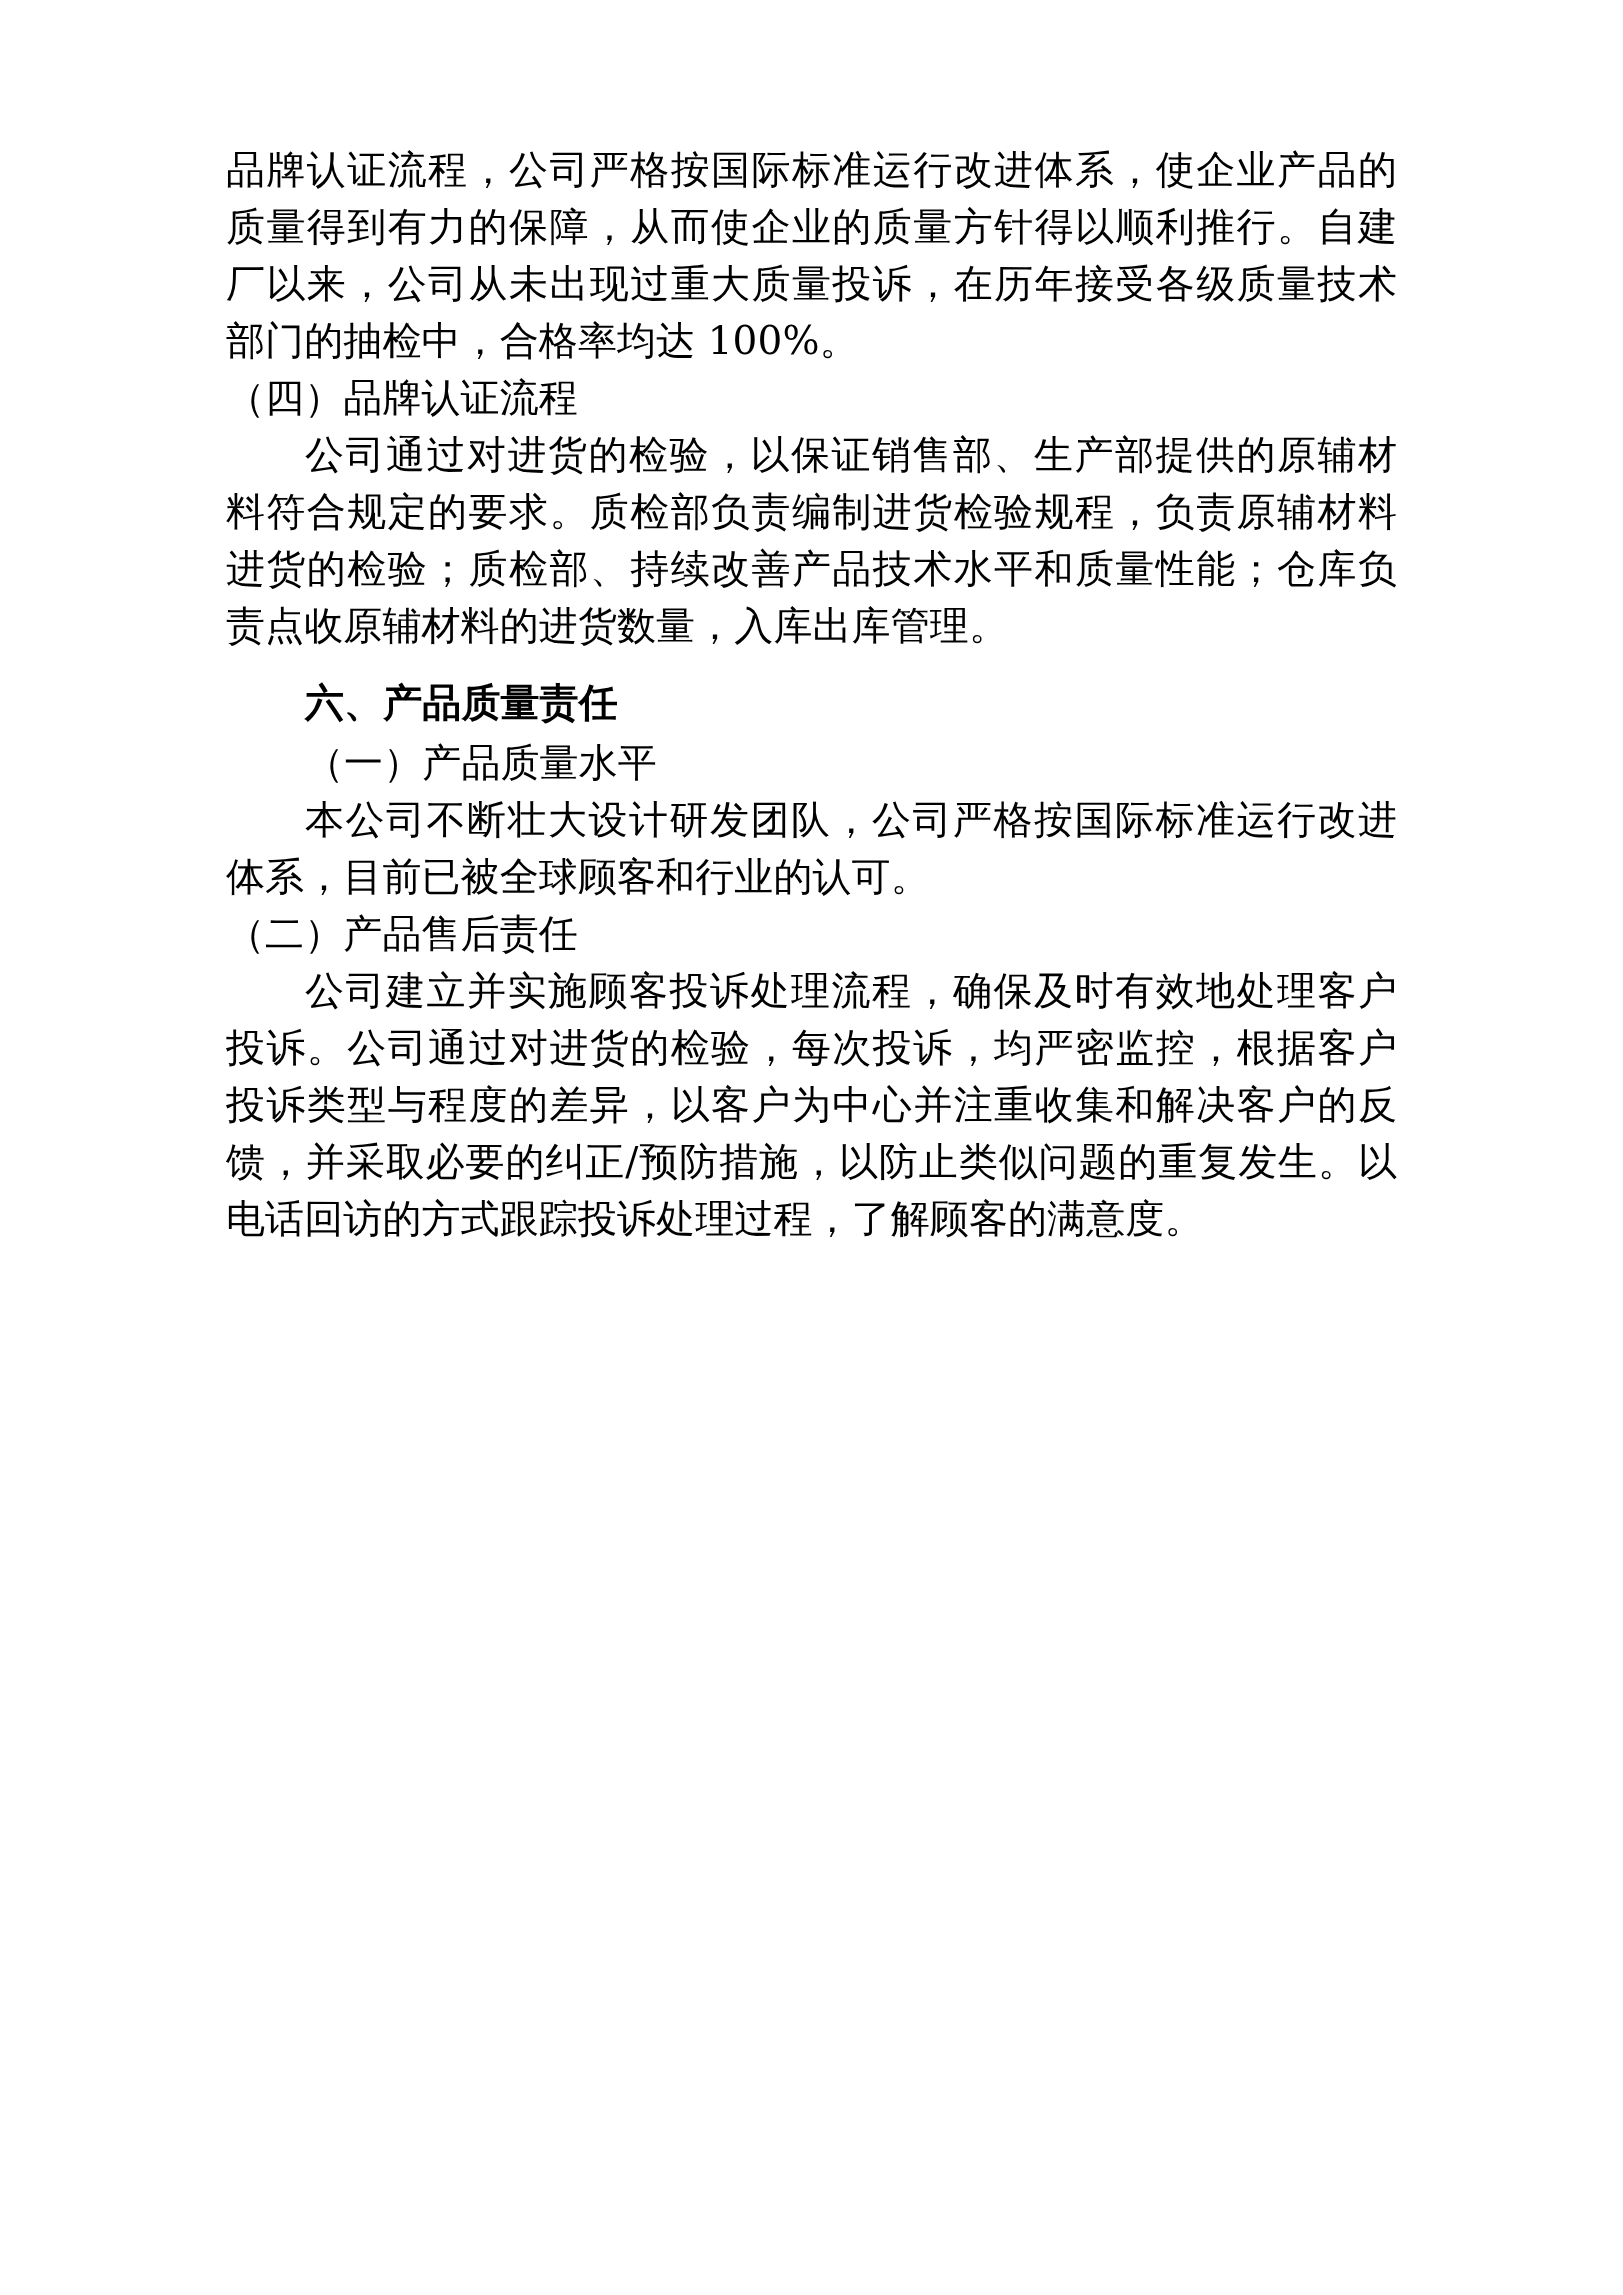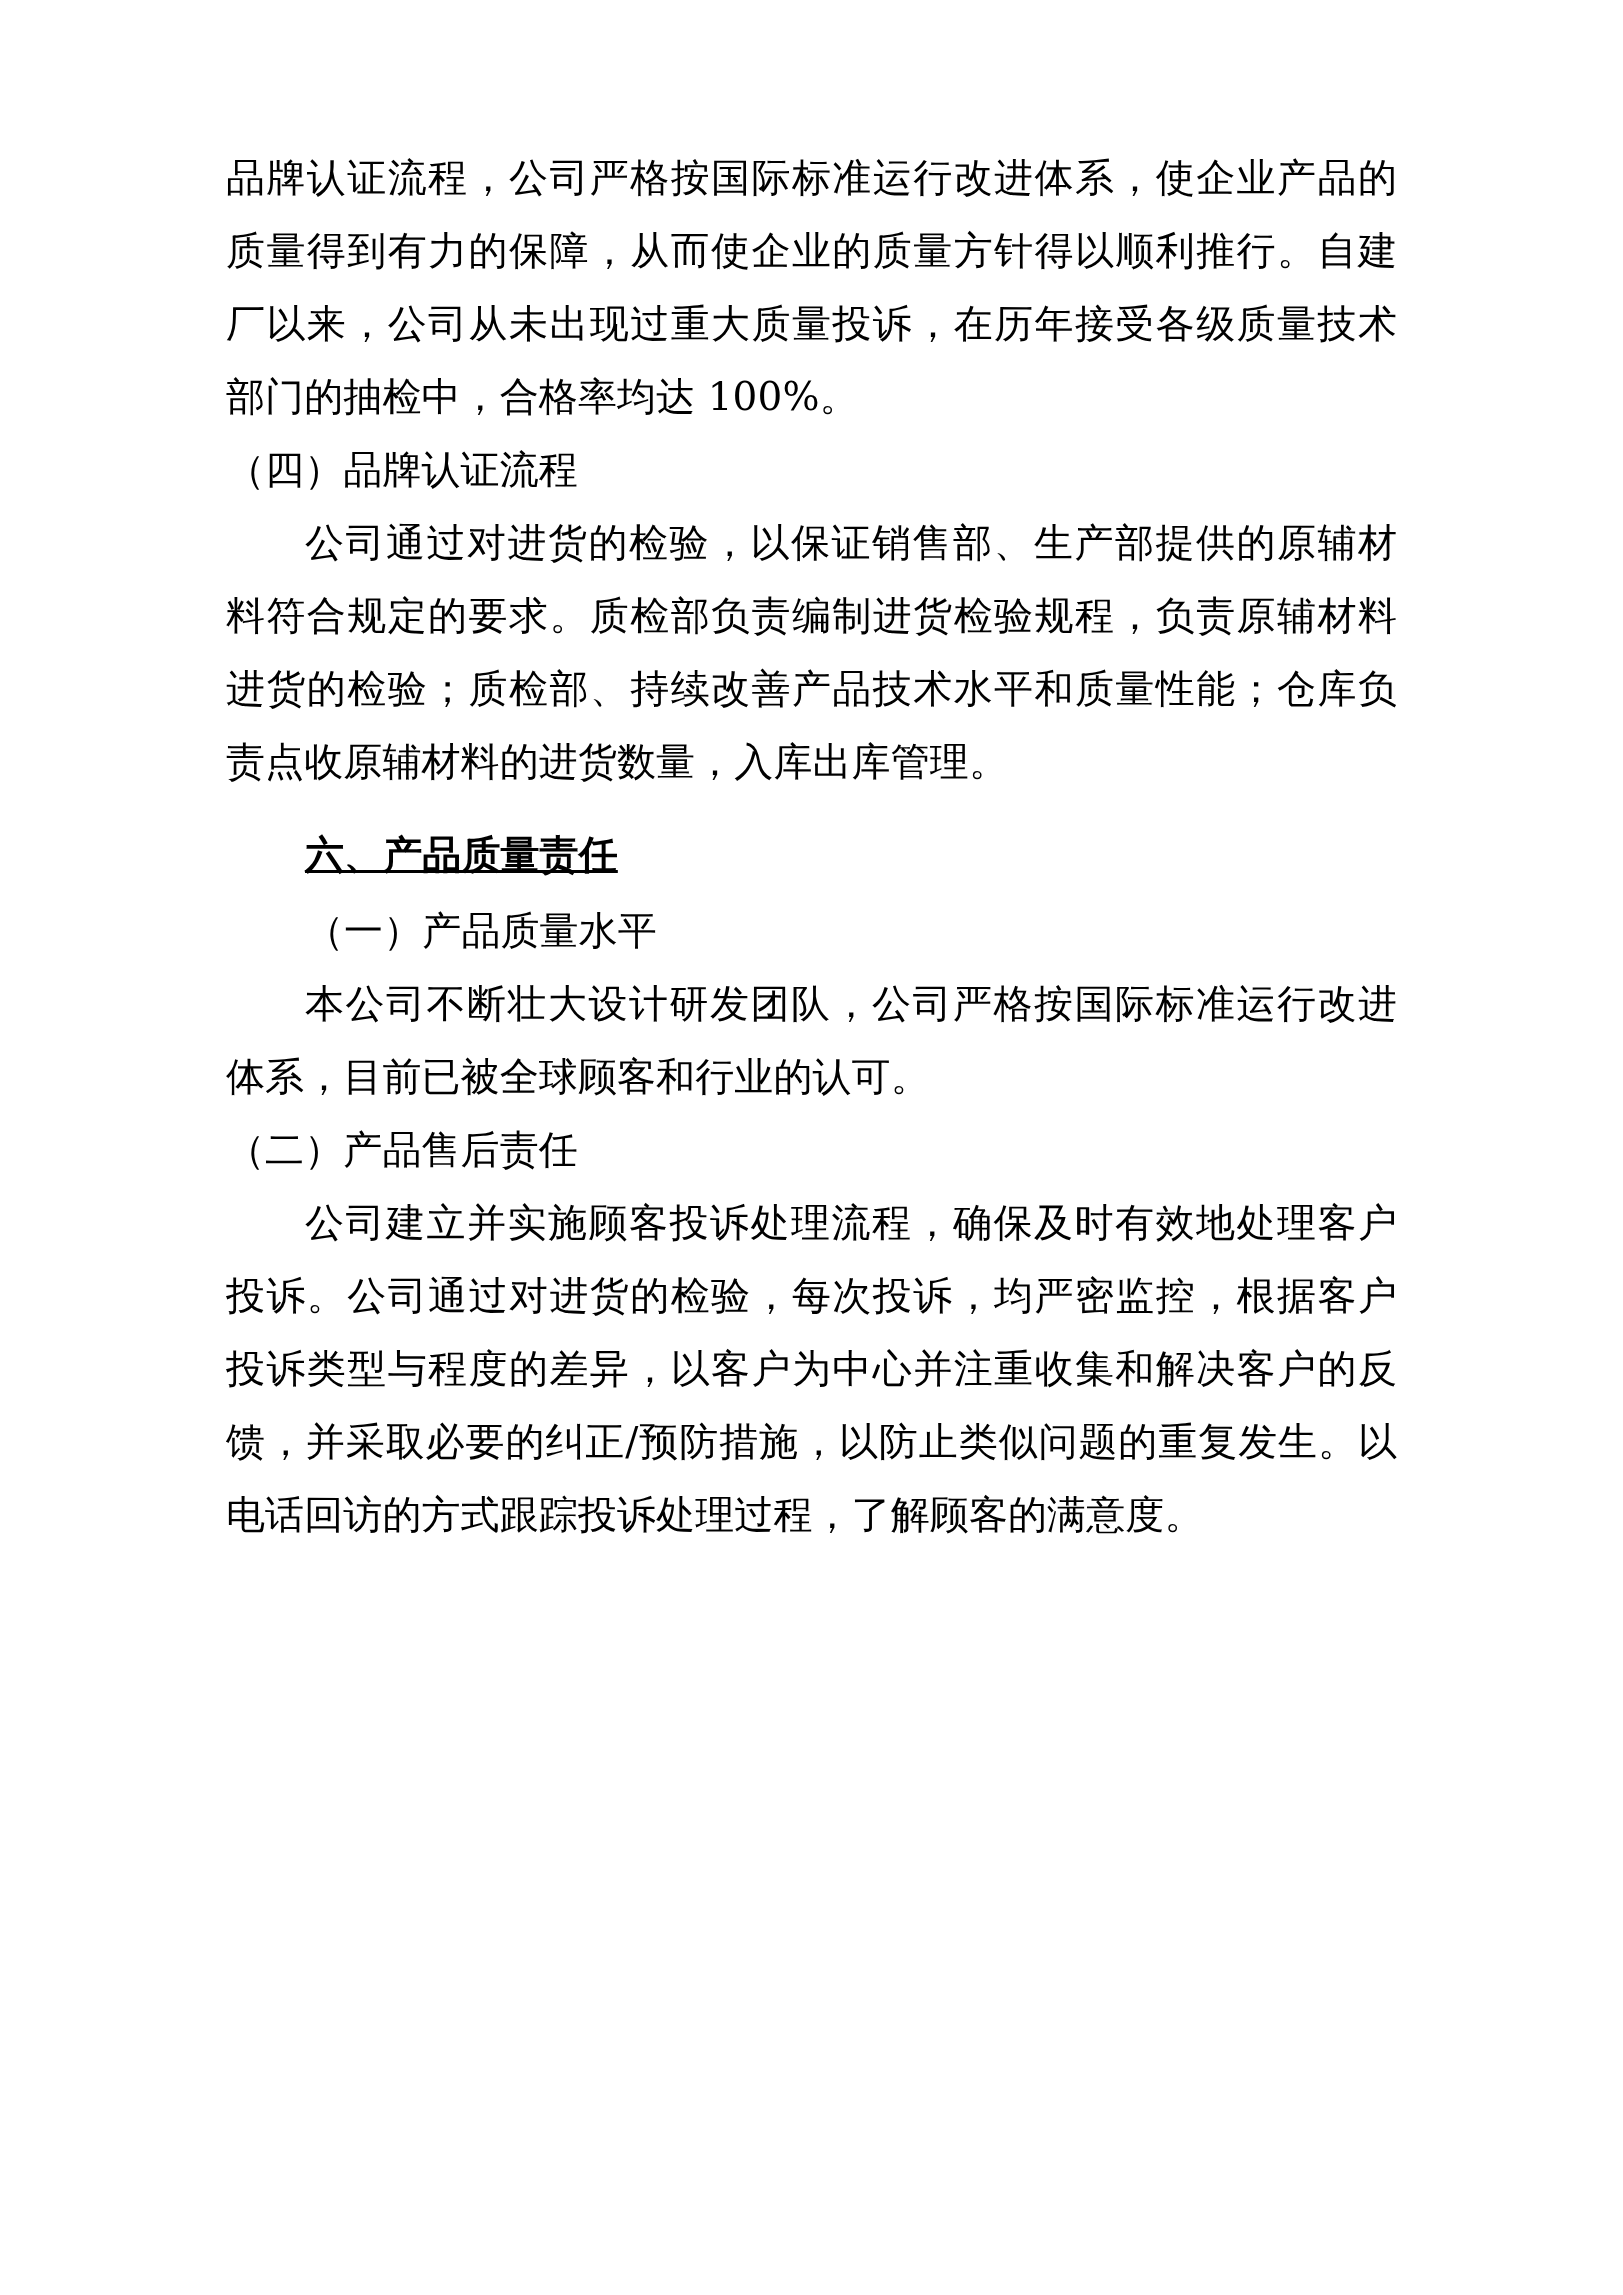--- a/index.html
+++ b/index.html
@@ -21,38 +21,37 @@
     height: 2295px;
     padding: 141px 226px 131px 226px;
     background: #ffffff;
   }
   .doc-body {
     width: 1171px;
   }
   p {
     margin: 0;
     font-size: 39px;
-    line-height: 73px;
+    line-height: 57px;
     text-align: justify;
     text-justify: inter-ideograph;
     letter-spacing: 0.1px;
     font-weight: 400;
   }
   p.indent2 {
     text-indent: 79px;
   }
   p.indent1 {
     text-indent: 0px;
   }
   p.heading {
     font-weight: bold;
     text-indent: 79px;
     margin-top: 19.6px;
     margin-bottom: 3.9px;
-    text-decoration: underline;
   }
 </style>
 </head>
 <body>
 
 <div class="page">
   <div class="doc-body">
 
     <p class="indent1">品牌认证流程，公司严格按国际标准运行改进体系，使企业产品的质量得到有力的保障，从而使企业的质量方针得以顺利推行。自建厂以来，公司从未出现过重大质量投诉，在历年接受各级质量技术部门的抽检中，合格率均达 100%。</p>
 

